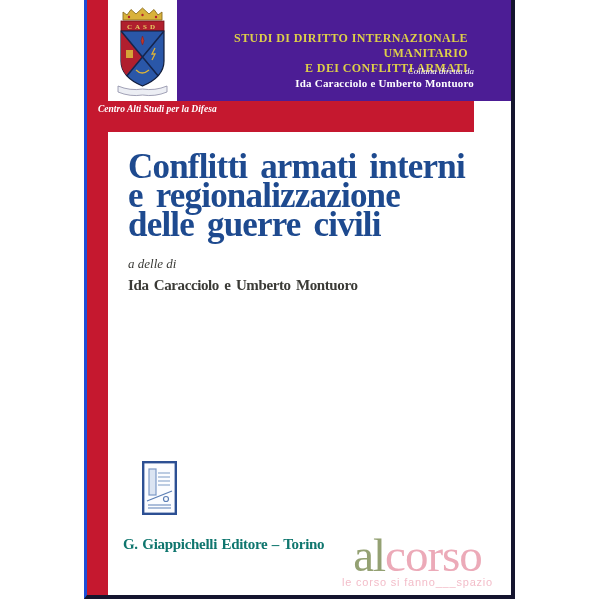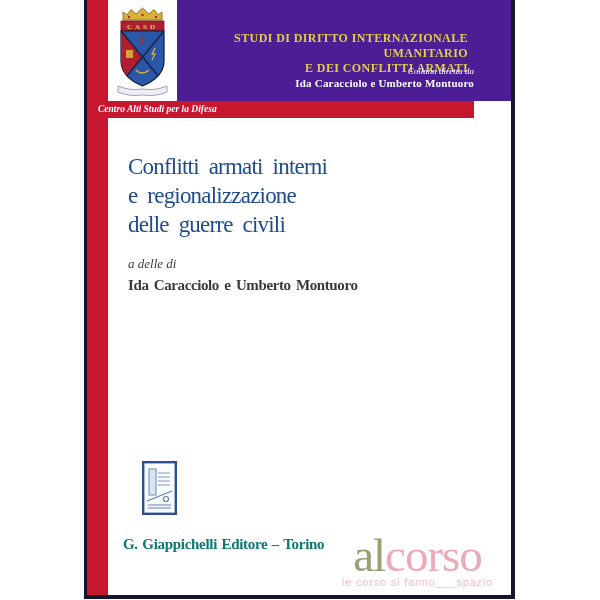--- a/index.html
+++ b/index.html
@@ -4,41 +4,41 @@
 <style>
   html,body{margin:0;padding:0;}
   .page{
     position:relative; width:600px; height:600px; background:#ffffff;
     overflow:hidden; font-family:"Liberation Serif", serif;
   }
   
   .cover{
     position:absolute; left:84px; top:0; width:424px; height:595px;
     background:#ffffff; box-sizing:content-box;
-    border-left:3px solid #0f172a; border-right:4px solid #15152e; border-bottom:4px solid #15152e;
+    border-left:3px solid #1d4ed8; border-right:4px solid #15152e; border-bottom:4px solid #15152e;
   }
   .red-stripe{position:absolute; left:0; top:0; width:21px; height:595px; background:#c5182f;}
   .crest-box{position:absolute; left:21px; top:0; width:69px; height:101px; background:#ffffff;}
   .crest-box svg{position:absolute; left:7px; top:6px;}
   .navy-band{position:absolute; left:90px; top:0; width:334px; height:101px; background:#4c1d95;}
   .series-block{
     position:absolute; top:31px; right:43px; left:8px; text-align:right;
     color:#ddcf48; font-weight:bold; font-size:12px; line-height:15px; letter-spacing:.4px;
   }
   .collana-block{position:absolute; top:66px; right:37px; left:8px; text-align:right; color:#ffffff;}
   .collana-label{font-style:italic; font-size:9px; line-height:11px;}
   .collana-names{font-weight:bold; font-size:11px; line-height:13px; letter-spacing:.2px;}
   .red-band{
-    position:absolute; left:0; top:101px; width:387px; height:17px; background:#c5182f;
+    position:absolute; left:0; top:101px; width:387px; height:31px; background:#c5182f;
     color:#ffffff; font-style:italic; font-weight:bold; font-size:9.5px; line-height:17px;
     padding-left:11px; box-sizing:border-box;
   }
   .book-title{
-    position:absolute; left:41px; top:152px; color:#1e4a8f; font-weight:normal;
-    font-size:23px; line-height:29px; letter-spacing:-.8px; word-spacing:5px; white-space:nowrap;
+    position:absolute; left:41px; top:152px; color:#1e4a8f; font-weight:bold;
+    font-size:35px; line-height:29px; letter-spacing:-.8px; word-spacing:5px; white-space:nowrap;
   }
   .cura-label{
     position:absolute; left:41px; top:256px; color:#3a3a36;
     font-style:italic; font-size:13px; line-height:16px;
   }
   .cura-names{
     position:absolute; left:41px; top:276px; color:#3a3a36; font-weight:bold;
     font-size:15px; line-height:18px; letter-spacing:-.4px; word-spacing:2px; white-space:nowrap;
   }
   .pub-logo{position:absolute; left:55px; top:461px; width:35px; height:54px;}

